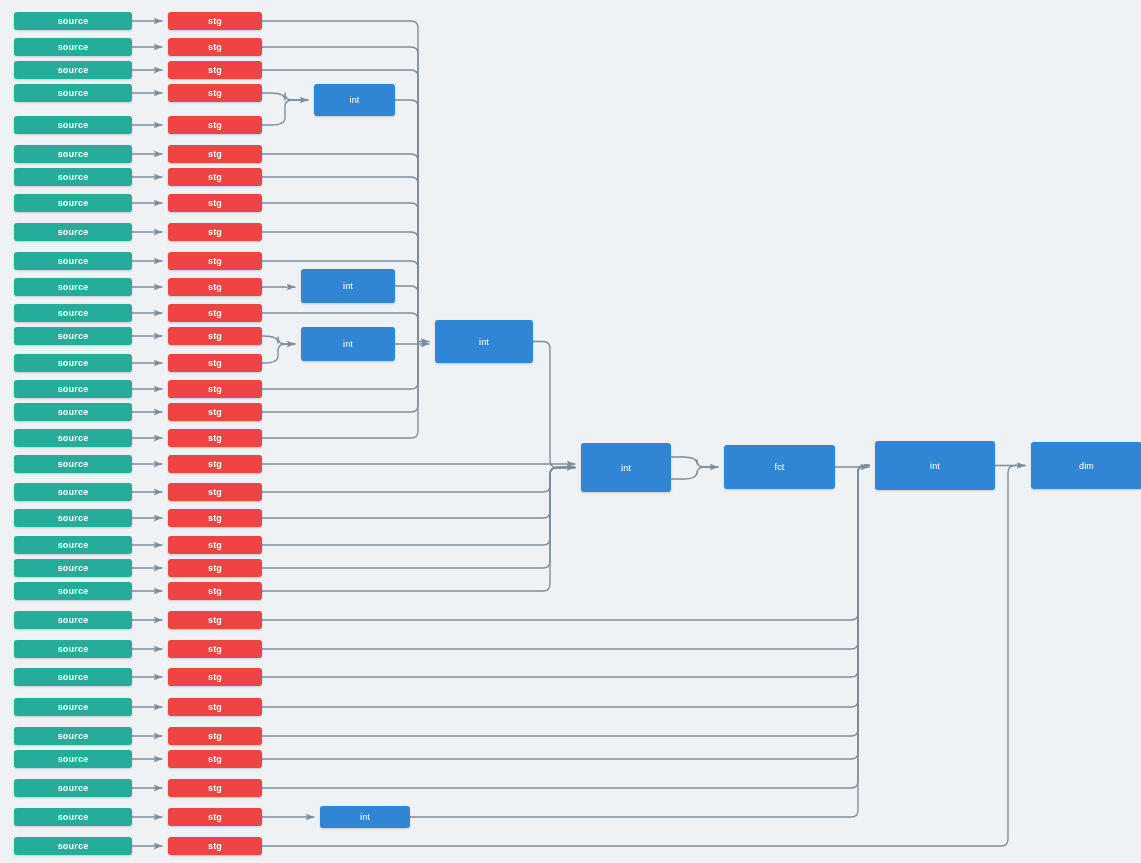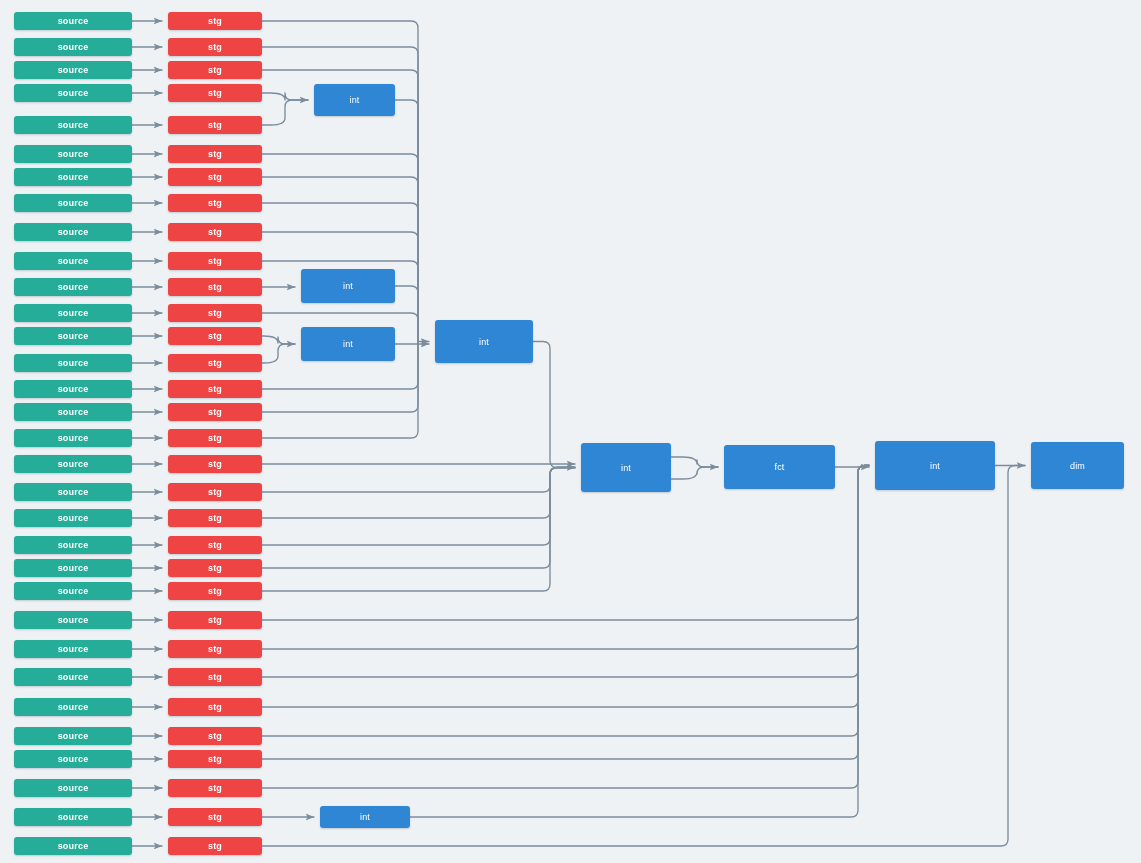--- a/index.html
+++ b/index.html
@@ -327,17 +327,17 @@
       </div>
       <div class="node mid" style="left: 875px; top: 441px; width: 120px; height: 49px;">
         <span>int</span>
       </div>
       <div class="node mid" style="left: 320px; top: 806px; width: 90px; height: 22px;">
         <span>int</span>
       </div>
       <div class="node big" style="left: 724px; top: 445px; width: 111px; height: 44px;">
         <span>fct</span>
       </div>
-      <div class="node big" style="left: 1031px; top: 442px; width: 93px; height: 47px;">
+      <div class="node big" style="left: 1031px; top: 442px; width: 111px; height: 47px;">
         <span>dim</span>
       </div>
     </div>
 </div>
 
 </body></html>

